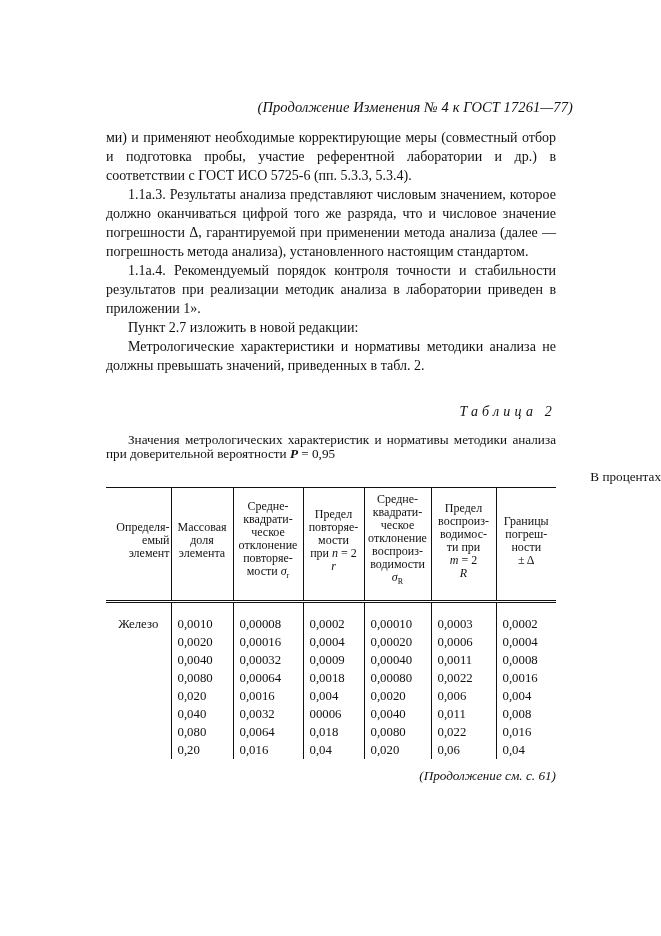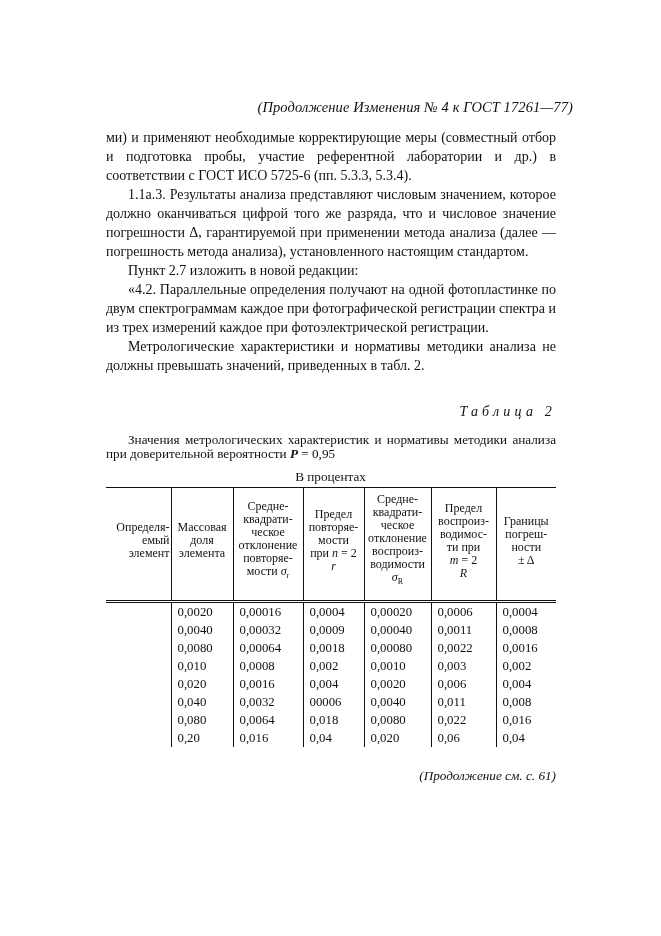--- a/index.html
+++ b/index.html
@@ -10,21 +10,21 @@
   .body-text { position: absolute; left: 106px; width: 450px; top: 128px;
                font-size: 14px; line-height: 19px; text-align: justify; }
   .body-text p { margin: 0; }
   .body-text p.ind { text-indent: 22px; }
   .table-label { position: absolute; top: 404px; right: 105px; font-size: 14px;
                  letter-spacing: 4.2px; font-style: italic; }
   .caption { position: absolute; left: 106px; width: 450px; top: 433px;
              font-size: 13.2px; line-height: 14px; text-align: justify; }
   .caption p { margin: 0; text-indent: 22px; }
   .caption .P { font-style: italic; font-weight: bold; }
-  .units { position: absolute; top: 469px; left: 0; width: 661px; text-align: center;
+  .units { position: absolute; top: 469px; left: 0; width: 661px; text-align: right;
            font-size: 13.2px; box-sizing: border-box; }
   table.data { position: absolute; top: 487px; left: 106px; width: 450px;
                border-collapse: collapse; font-size: 12px; }
   table.data th { font-weight: normal; vertical-align: middle; text-align: center;
                   line-height: 13px; padding: 5px 1px 12px 1px;
                   border-top: 1.2px solid #111; border-left: 1.2px solid #111;
                   border-bottom: 3px double #111; height: 90px; box-sizing: border-box; }
   table.data th:first-child { border-left: none; text-align: right; }
   table.data td { border-left: 1.2px solid #111; padding: 0 0 0 6px; line-height: 18px;
                   font-size: 12.8px; vertical-align: top; }
@@ -35,22 +35,22 @@
                   font-size: 13.2px; }
 </style>
 </head>
 <body>
 
 <div class="page-header">(Продолжение Изменения № 4 к ГОСТ 17261—77)</div>
 
 <div class="body-text">
   <p>ми) и применяют необходимые корректирующие меры (совместный отбор и подготовка пробы, участие референтной лаборатории и др.) в соответствии с ГОСТ ИСО 5725-6 (пп. 5.3.3, 5.3.4).</p>
   <p class="ind">1.1а.3. Результаты анализа представляют числовым значением, которое должно оканчиваться цифрой того же разряда, что и числовое значение погрешности Δ, гарантируемой при применении метода анализа (далее — погрешность метода анализа), установленного настоящим стандартом.</p>
+  <p class="ind">1.1а.4. Рекомендуемый порядок контроля точности и стабильности результатов при реализации методик анализа в лаборатории приведен в приложении 1».</p>
   <p class="ind">Пункт 2.7 изложить в новой редакции:</p>
-  <p class="ind">«4.2. Параллельные определения получают на одной фотопластинке по двум спектрограммам каждое при фотографической регистрации спектра и из трех измерений каждое при фотоэлектрической регистрации.</p>
   <p class="ind">Метрологические характеристики и нормативы методики анализа не должны превышать значений, приведенных в табл. 2.</p>
 </div>
 
 <div class="table-label">Таблица 2</div>
 
 <div class="caption">
   <p><span>Значения метрологических характеристик и нормативы методики анализа при доверительной вероятности </span><span class="P">P</span><span> = 0,95</span></p>
 </div>
 
 <div class="units">В процентах</div>
@@ -70,20 +70,29 @@
       <th><span class="hdr"><div><span>Определя-</span></div><div><span>емый</span></div><div><span>элемент</span></div></span></th>
       <th><span class="hdr"><div><span>Массовая</span></div><div><span>доля</span></div><div><span>элемента</span></div></span></th>
       <th><span class="hdr"><div><span>Средне-</span></div><div><span>квадрати-</span></div><div><span>ческое</span></div><div><span>отклонение</span></div><div><span>повторяе-</span></div><div><span>мости</span><span> </span><span class="it">σ</span><sub style="font-size: 8px;">r</sub></div></span></th>
       <th><span class="hdr"><div><span>Предел</span></div><div><span>повторяе-</span></div><div><span>мости</span></div><div><span>при</span><span> </span><span class="it">n</span><span> </span><span>=</span><span> </span><span>2</span></div><div><span class="it">r</span></div></span></th>
       <th><span class="hdr"><div><span>Средне-</span></div><div><span>квадрати-</span></div><div><span>ческое</span></div><div><span>отклонение</span></div><div><span>воспроиз-</span></div><div><span>водимости</span></div><div><span class="it">σ</span><sub style="font-size: 8px;">R</sub></div></span></th>
       <th><span class="hdr"><div><span>Предел</span></div><div><span>воспроиз-</span></div><div><span>водимос-</span></div><div><span>ти</span><span> </span><span>при</span></div><div><span class="it">m</span><span> </span><span>=</span><span> </span><span>2</span></div><div><span class="it">R</span></div></span></th>
       <th><span class="hdr"><div><span>Границы</span></div><div><span>погреш-</span></div><div><span>ности</span></div><div><span>±</span><span> </span><span>Δ</span></div></span></th>
     </tr>
   </thead>
   <tbody id="tbody">
+      <tr class="first">
+        <td>Железо</td>
+        <td>0,0010</td>
+        <td>0,00008</td>
+        <td>0,0002</td>
+        <td>0,00010</td>
+        <td>0,0003</td>
+        <td>0,0002</td>
+      </tr>
       <tr>
         <td></td>
         <td>0,0020</td>
         <td>0,00016</td>
         <td>0,0004</td>
         <td>0,00020</td>
         <td>0,0006</td>
         <td>0,0004</td>
       </tr>
       <tr>
@@ -96,29 +105,20 @@
         <td>0,0008</td>
       </tr>
       <tr>
         <td></td>
         <td>0,0080</td>
         <td>0,00064</td>
         <td>0,0018</td>
         <td>0,00080</td>
         <td>0,0022</td>
         <td>0,0016</td>
-      </tr>
-      <tr>
-        <td></td>
-        <td>0,010</td>
-        <td>0,0008</td>
-        <td>0,002</td>
-        <td>0,0010</td>
-        <td>0,003</td>
-        <td>0,002</td>
       </tr>
       <tr>
         <td></td>
         <td>0,020</td>
         <td>0,0016</td>
         <td>0,004</td>
         <td>0,0020</td>
         <td>0,006</td>
         <td>0,004</td>
       </tr>

